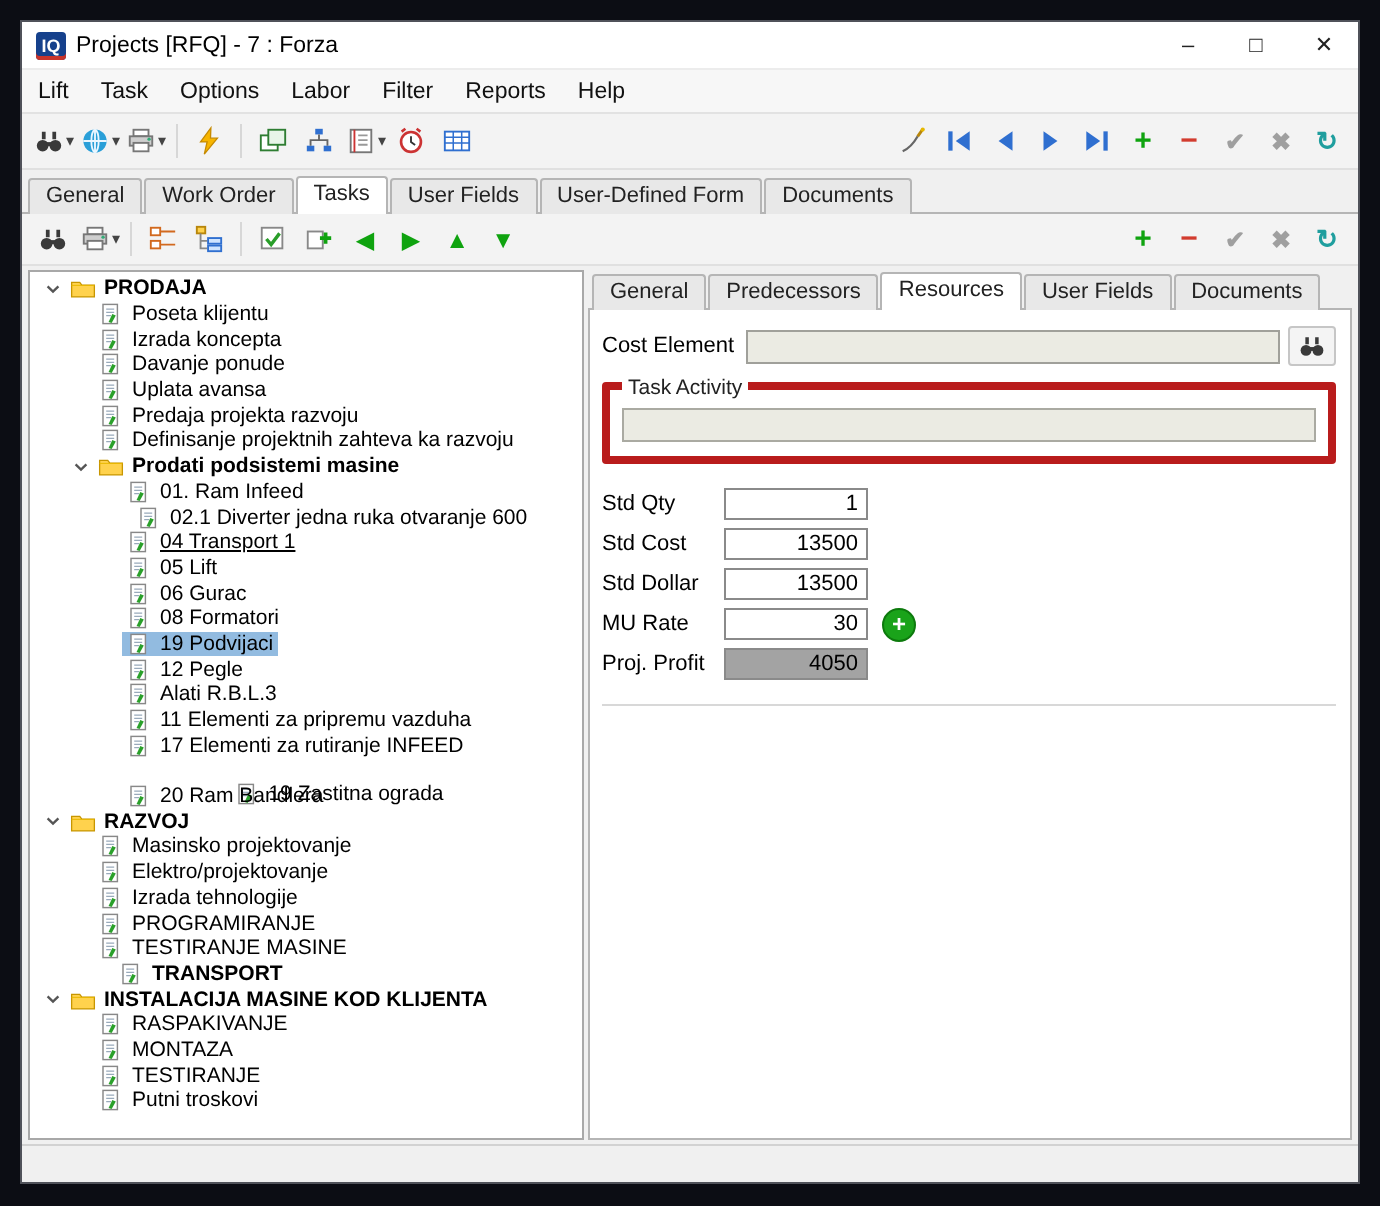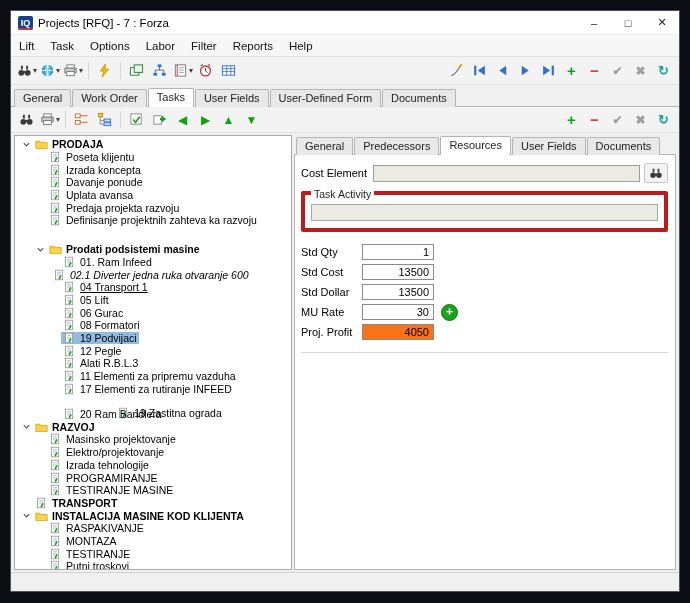--- a/index.html
+++ b/index.html
@@ -48,21 +48,21 @@
   .ce-label{width:72px;font-size:11px;color:#000;flex:0 0 auto;}
   .ce-input{flex:1;height:15px;background:#ebebe3;border:1px solid #a0a09a;}
   .ce-btn{width:22px;height:18px;margin-left:4px;display:flex;align-items:center;justify-content:center;border:1px solid #c6c6c6;background:#f4f4f4;border-radius:2px;flex:0 0 auto;}
   .ce-btn svg{width:14px;height:14px;}
   .groupbox{border:4px solid #b91c1c;border-radius:2px;margin:6px 0 12px;padding:9px 6px 7px;position:relative;}
   .groupbox-label{position:absolute;top:-7px;left:6px;background:#fff;font-size:10.5px;padding:0 3px;color:#222;}
   .ta-input{height:15px;background:#ebebe3;border:1px solid #aaaaa2;}
   .frow{display:flex;align-items:center;margin-bottom:4px;height:16px;}
   .flabel{width:61px;font-size:11px;color:#000;flex:0 0 auto;}
   .finput{width:62px;height:14px;border:1px solid #8a8a8a;background:#fff;font-size:11px;display:flex;align-items:center;justify-content:flex-end;padding:0 4px;color:#000;}
-  .finput.ro{background:#f97316;}
+  .finput.ro{background:#a3a3a3;}
   .addbtn{width:15px;height:15px;border-radius:50%;background:#1aa31a;color:#fff;font-weight:bold;font-size:12px;line-height:13px;display:flex;align-items:center;justify-content:center;margin-left:7px;border:1px solid #0d7a0d;}
   
   .statusbar{height:16px;background:#f0f0f0;border-top:1px solid #d2d2d2;flex:0 0 auto;font-size:10px;color:#444;padding:1px 6px;}
 </style>
 </head>
 <body>
 
 <div class="window">
 
   <div class="titlebar">
@@ -450,21 +450,21 @@
               <span class="nicon">
                 <svg viewBox="0 0 14 15">
                   <rect x="2" y="1.5" width="9" height="12" fill="#fff" stroke="#888" stroke-width=".9"></rect>
                   <path d="M4 4.5h5M4 6.5h5M4 8.5h3" stroke="#9ab" stroke-width=".8"></path>
                   <path d="M5.5 12.5l2.3-5 2.2 1-2.6 4.6z" fill="#2aa02a"></path>
                 </svg>
               </span>
               <span class="nlabel">Definisanje projektnih zahteva ka razvoju</span>
             </span>
           </div>
-          <div class="tree-row" style="padding-left: 19px; margin-top: 16px;">
+          <div class="tree-row" style="padding-left: 19px;">
             <span class="chev">
               <svg viewBox="0 0 10 10">
                 <path d="M2 3.5l3 3 3-3" stroke="#555" stroke-width="1.3" fill="none"></path>
               </svg>
             </span>
             <span class="node-body">
               <span class="nicon">
                 <svg viewBox="0 0 16 14">
                   <path d="M1 3.5h5l1.3 1.7H15v7.3H1z" fill="#ffd24d" stroke="#c89600" stroke-width=".8"></path>
                   <path d="M1 5.4h14" stroke="#e8b800" stroke-width=".6"></path>
@@ -479,21 +479,21 @@
               <span class="nicon">
                 <svg viewBox="0 0 14 15">
                   <rect x="2" y="1.5" width="9" height="12" fill="#fff" stroke="#888" stroke-width=".9"></rect>
                   <path d="M4 4.5h5M4 6.5h5M4 8.5h3" stroke="#9ab" stroke-width=".8"></path>
                   <path d="M5.5 12.5l2.3-5 2.2 1-2.6 4.6z" fill="#2aa02a"></path>
                 </svg>
               </span>
               <span class="nlabel">01. Ram Infeed</span>
             </span>
           </div>
-          <div class="tree-row" style="padding-left: 23px; font-style: italic;">
+          <div class="tree-row" style="padding-left: 38px;">
             <span class="chev"></span>
             <span class="node-body">
               <span class="nicon">
                 <svg viewBox="0 0 14 15">
                   <rect x="2" y="1.5" width="9" height="12" fill="#fff" stroke="#888" stroke-width=".9"></rect>
                   <path d="M4 4.5h5M4 6.5h5M4 8.5h3" stroke="#9ab" stroke-width=".8"></path>
                   <path d="M5.5 12.5l2.3-5 2.2 1-2.6 4.6z" fill="#2aa02a"></path>
                 </svg>
               </span>
               <span class="nlabel">02.1 Diverter jedna ruka otvaranje 600</span>
@@ -716,21 +716,21 @@
               <span class="nicon">
                 <svg viewBox="0 0 14 15">
                   <rect x="2" y="1.5" width="9" height="12" fill="#fff" stroke="#888" stroke-width=".9"></rect>
                   <path d="M4 4.5h5M4 6.5h5M4 8.5h3" stroke="#9ab" stroke-width=".8"></path>
                   <path d="M5.5 12.5l2.3-5 2.2 1-2.6 4.6z" fill="#2aa02a"></path>
                 </svg>
               </span>
               <span class="nlabel">TESTIRANJE MASINE</span>
             </span>
           </div>
-          <div class="tree-row" style="padding-left: 5px;">
+          <div class="tree-row" style="padding-left: 5px; gap: 24px;">
             <span class="chev"></span>
             <span class="node-body">
               <span class="nicon">
                 <svg viewBox="0 0 14 15">
                   <rect x="2" y="1.5" width="9" height="12" fill="#fff" stroke="#888" stroke-width=".9"></rect>
                   <path d="M4 4.5h5M4 6.5h5M4 8.5h3" stroke="#9ab" stroke-width=".8"></path>
                   <path d="M5.5 12.5l2.3-5 2.2 1-2.6 4.6z" fill="#2aa02a"></path>
                 </svg>
               </span>
               <span class="nlabel b">TRANSPORT</span>

